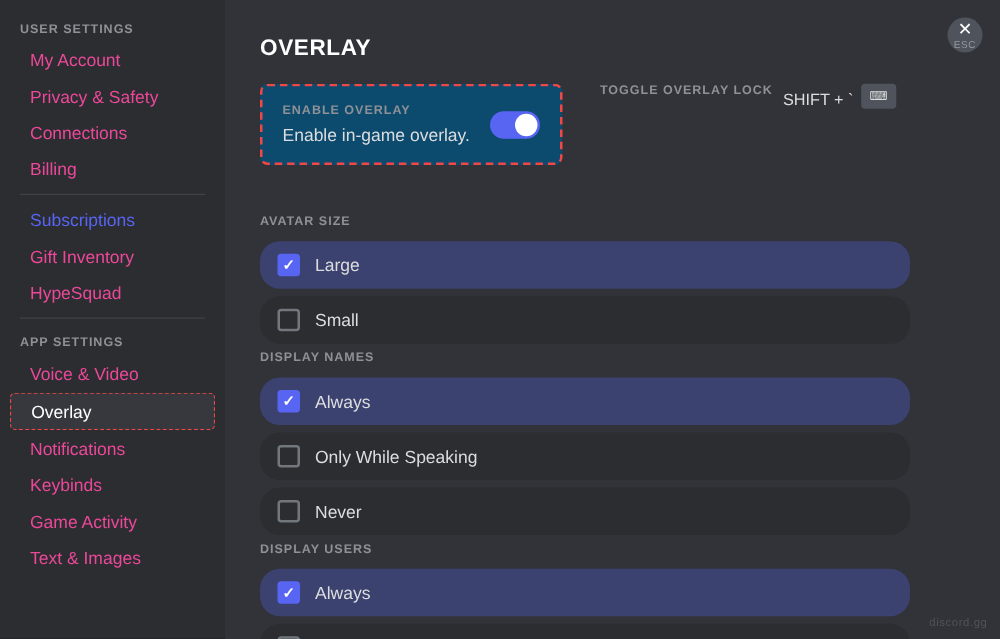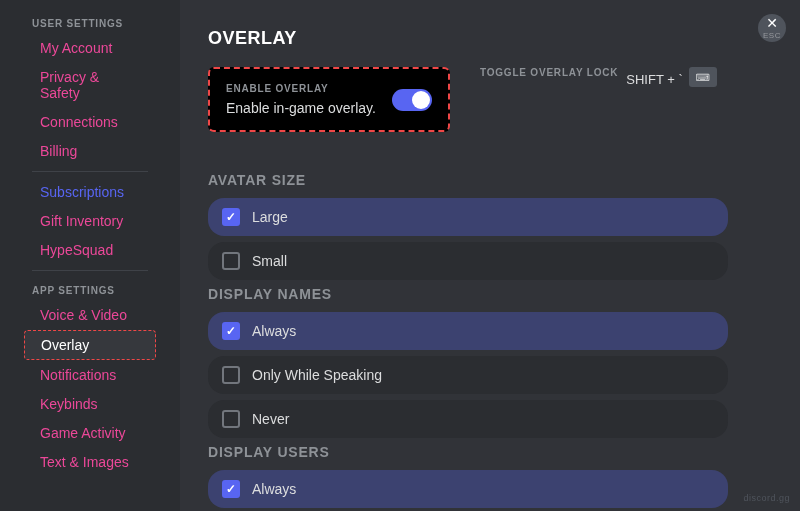--- a/index.html
+++ b/index.html
@@ -13,21 +13,21 @@
       display: flex;
     }
 
     
     .sidebar {
       width: 180px;
       min-width: 180px;
       background: #2b2d31;
       height: 511px;
       overflow-y: auto;
-      padding: 10px 16px;
+      padding: 10px 0;
       flex-shrink: 0;
     }
     .sidebar-section-label {
       font-size: 10px;
       font-weight: 700;
       color: #8e9297;
       letter-spacing: 0.8px;
       text-transform: uppercase;
       padding: 8px 16px 4px 16px;
     }
@@ -71,21 +71,21 @@
       letter-spacing: 0.5px;
       margin-bottom: 18px;
       text-transform: uppercase;
     }
 
     
     .enable-overlay-box {
       border: 2px dashed #f04747;
       border-radius: 6px;
       padding: 14px 16px;
-      background: #000000;
+      background: #0c4a6e;
       margin-bottom: 20px;
       display: flex;
       align-items: center;
       justify-content: center;
       max-width: 280px;
     }
     .enable-overlay-label-group {
       display: flex;
       flex-direction: column;
     }
@@ -160,21 +160,21 @@
       border-radius: 3px;
       display: flex;
       align-items: center;
       justify-content: center;
       font-size: 10px;
       color: #dcddde;
     }
 
     
     .section-label {
-      font-size: 14px;
+      font-size: 10px;
       font-weight: 700;
       color: #8e9297;
       text-transform: uppercase;
       letter-spacing: 0.8px;
       margin-bottom: 10px;
       margin-top: 3px;
     }
 
     
     .checkbox-row {

